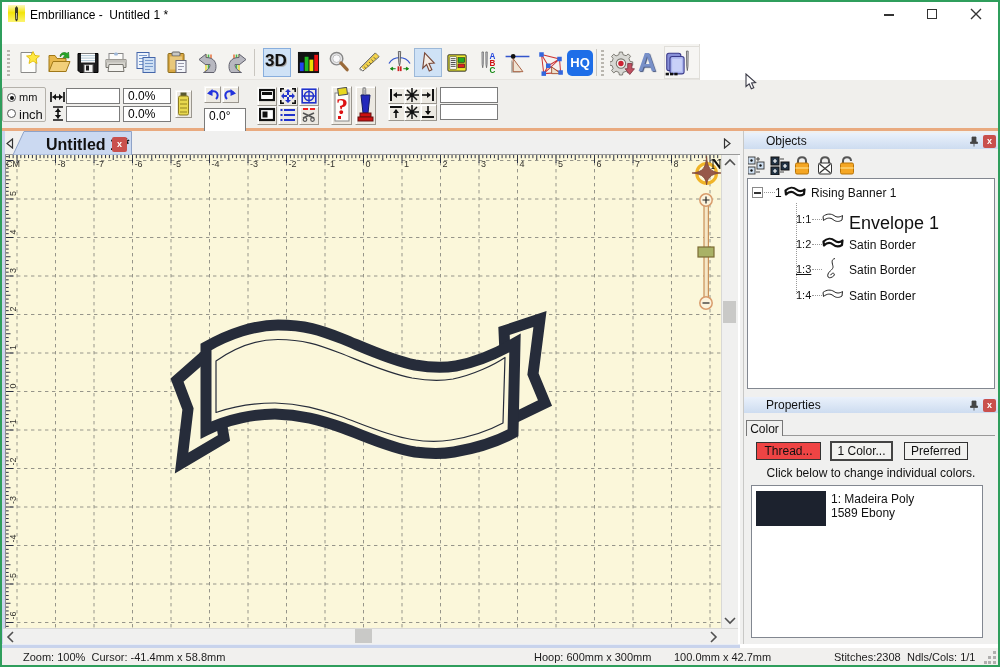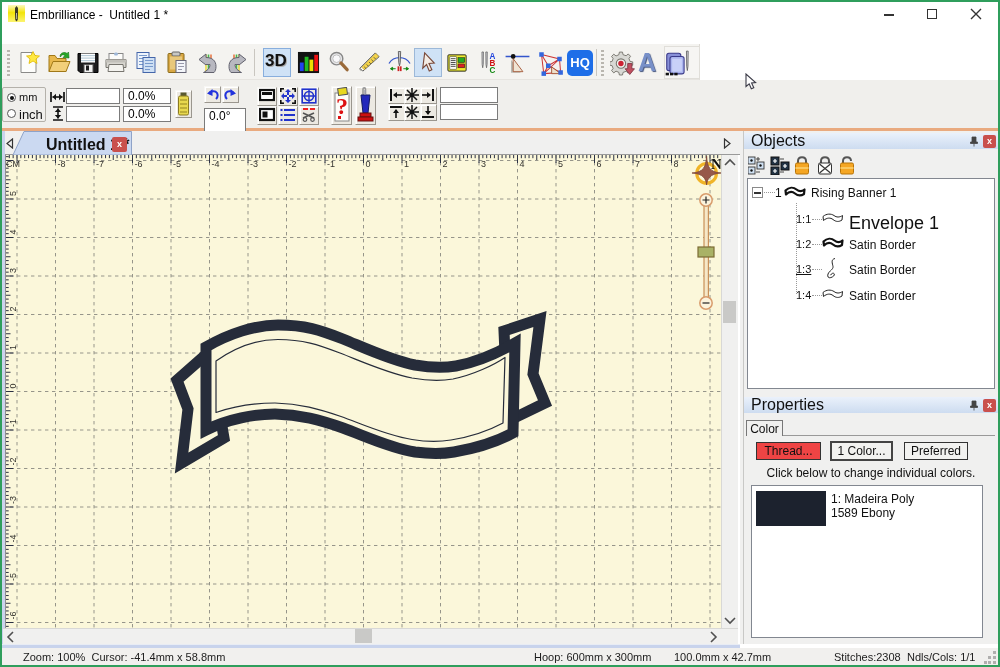--- a/index.html
+++ b/index.html
@@ -1,20 +1,20 @@
 <!DOCTYPE html>
 <html><head><meta charset="utf-8">
 <style>
 *{margin:0;padding:0;box-sizing:border-box;}
 html,body{width:1000px;height:667px;overflow:hidden;}
 body{font-family:"Liberation Sans",sans-serif;background:#fff;position:relative;}
 .abs{position:absolute;}
 .fld{position:absolute;background:#fff;border:1px solid #7b7b7b;font-size:12px;color:#000;padding-left:4px;}
 .bev{position:absolute;background:#ece9e2;border:1px solid;border-color:#f8f7f4 #9a968e #9a968e #f8f7f4;box-shadow:inset 1px 1px 0 #fff;}
-.hdr{position:absolute;left:744px;width:254px;height:16px;background:linear-gradient(#eaf1fb,#cddcf0);font-size:16px;color:#111;line-height:16px;padding-left:7px;}
+.hdr{position:absolute;left:744px;width:254px;height:16px;background:linear-gradient(#eaf1fb,#cddcf0);font-size:12px;color:#111;line-height:16px;padding-left:22px;}
 .xbtn{position:absolute;width:13px;height:13px;background:#c9504d;border-radius:2px;color:#fff;font-size:9px;font-weight:bold;text-align:center;line-height:12px;}
 .stxt{position:absolute;font-size:11px;color:#1c1c1c;top:651px;margin-left:19px;}
 </style></head>
 <body>
 
 <div class="abs" style="left:0;top:0;width:1000px;height:44px;background:#fff;"></div>
 <div class="abs" style="left:8px;top:5px;width:17px;height:17px;background:linear-gradient(#fcf8c0,#f2e408 45%,#fcf470);"></div>
 <svg class="abs" style="left:8px;top:5px;" width="17" height="17">
     <path d="M8.5 1 L10 3 L10 9 L9.7 15 L8.5 16.5 L7.3 15 L7 9 L7 3 Z" fill="#3a3a28"></path>
     <path d="M8.1 8 L8.9 8 L8.8 14 L8.2 14 Z" fill="#e8e4d0"></path>

